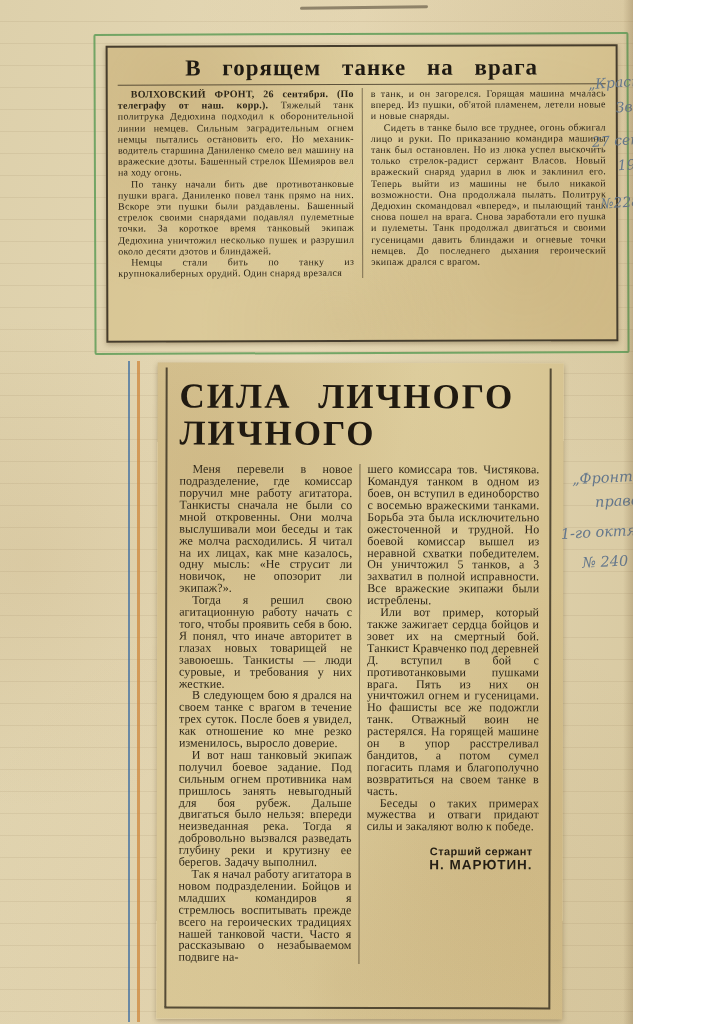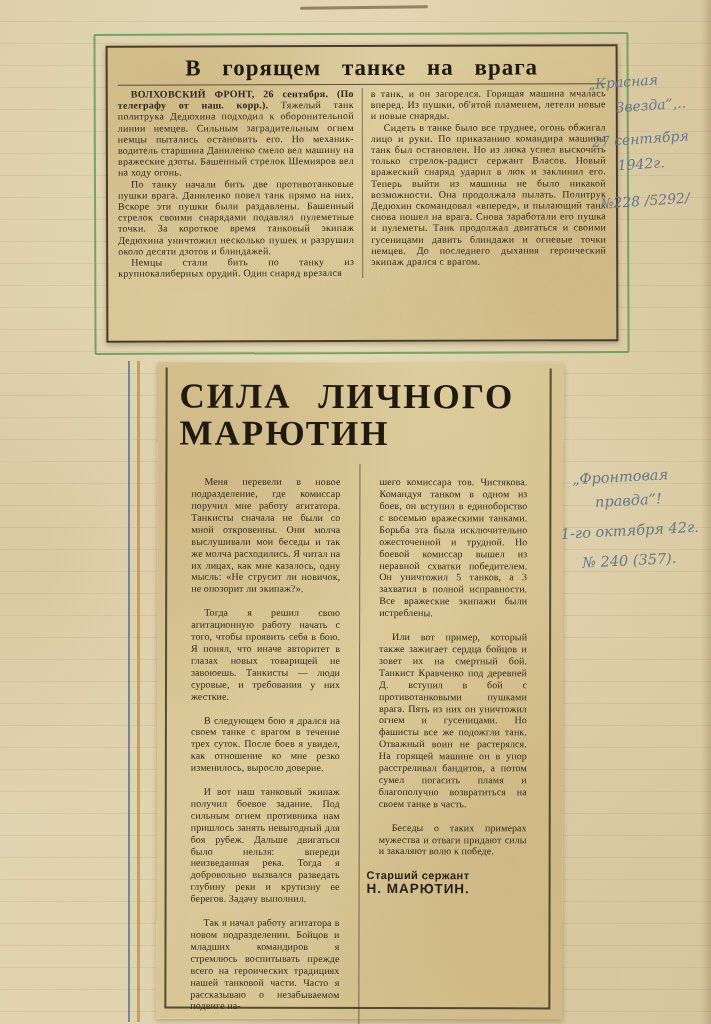--- a/index.html
+++ b/index.html
@@ -1,17 +1,17 @@
 <!DOCTYPE html>
 <html><head>
 <meta charset="utf-8">
 <style>
   html,body{margin:0;padding:0;}
   .page{
-    position:relative;width:711px;height:1024px;overflow:hidden;
+    position:relative;width:633px;height:1024px;overflow:hidden;
     font-family:"Liberation Serif",serif;
     background:
       repeating-linear-gradient(to bottom, transparent 0 21px, rgba(125,100,65,.10) 21px 22px),
       radial-gradient(circle at 90% 8%, rgba(170,130,70,.10), transparent 35%),
       radial-gradient(circle at 5% 55%, rgba(160,120,60,.10), transparent 30%),
       radial-gradient(circle at 55% 97%, rgba(160,120,60,.12), transparent 40%),
       linear-gradient(100deg,#ddd0ab,#e6d9b6 45%,#d7c8a0);
   }
   .page::after{ 
     content:"";position:absolute;top:0;right:0;width:10px;height:100%;
@@ -47,26 +47,26 @@
     font-size:10px;line-height:11.2px;letter-spacing:.25px;}
   .clip1 p.cont{text-indent:0;}
   .lead{font-weight:bold;}
   
   .clip2{left:157px;top:363px;width:406px;height:656px;transform:rotate(.12deg);}
   .clip2 .inner{position:absolute;left:8px;top:5px;right:12px;bottom:10px;
     border-left:2px solid rgba(40,33,22,.75);border-right:2px solid rgba(40,33,22,.75);
     border-bottom:2px solid rgba(40,33,22,.75);padding:4px 10px 8px 12px;box-sizing:border-box;}
   .clip2 .headline{margin:6px 0 12px;text-align:left;font-weight:bold;
     font-size:35px;line-height:1.06;letter-spacing:2px;word-spacing:16px;color:#201a11;}
-  .clip2 p{margin:12px;text-align:justify;text-indent:13px;
-    font-size:10px;line-height:11.9px;letter-spacing:.1px;}
+  .clip2 p{margin:0;text-align:justify;text-indent:13px;
+    font-size:12px;line-height:11.9px;letter-spacing:.1px;}
   .clip2 p.cont{text-indent:0;}
   .clip2 .col.left{padding-right:7px;}
   .clip2 .col.right{padding-left:7px;border-left:1px solid rgba(50,40,25,.6);}
-  .sig{margin-top:4px;text-align:left;padding-right:6px;
+  .sig{margin-top:12px;text-align:right;padding-right:6px;
     font-family:"Liberation Sans",sans-serif;font-weight:bold;color:#241e14;}
   .sig .rank{font-size:11px;letter-spacing:.4px;}
   .sig .name{font-size:13.5px;letter-spacing:1px;}
   
   .stripe{position:absolute;top:361px;height:661px;}
   .stripe.blue{left:128px;width:2px;background:rgba(55,105,160,.7);}
   .stripe.orange{left:137px;width:3px;background:rgba(205,135,60,.75);}
   
   .hand{position:absolute;font-family:"DejaVu Serif",serif;font-style:italic;
     color:#64778c;}
@@ -117,21 +117,21 @@
     <div class="l5">№228 /5292/</div>
   </div>
 
   <div class="stripe blue"></div>
   <div class="stripe orange"></div>
 
   <div class="clip clip2">
     <div class="inner">
       <div class="headline">
         <div>СИЛА ЛИЧНОГО</div>
-        <div>МАРЮТИН</div>
+        <div>ЛИЧНОГО</div>
       </div>
       <div class="cols">
         <div class="col left">
           <p>Меня перевели в новое подразделение, где комиссар поручил мне работу агитатора. Танкисты сначала не были со мной откровенны. Они молча выслушивали мои беседы и так же молча расходились. Я читал на их лицах, как мне казалось, одну мысль: «Не струсит ли новичок, не опозорит ли экипаж?».</p>
           <p>Тогда я решил свою агитационную работу начать с того, чтобы проявить себя в бою. Я понял, что иначе авторитет в глазах новых товарищей не завоюешь. Танкисты — люди суровые, и требования у них жесткие.</p>
           <p>В следующем бою я дрался на своем танке с врагом в течение трех суток. После боев я увидел, как отношение ко мне резко изменилось, выросло доверие.</p>
           <p>И вот наш танковый экипаж получил боевое задание. Под сильным огнем противника нам пришлось занять невыгодный для боя рубеж. Дальше двигаться было нельзя: впереди неизведанная река. Тогда я добровольно вызвался разведать глубину реки и крутизну ее берегов. Задачу выполнил.</p>
           <p>Так я начал работу агитатора в новом подразделении. Бойцов и младших командиров я стремлюсь воспитывать прежде всего на героических традициях нашей танковой части. Часто я рассказываю о незабываемом подвиге на-</p>
         </div>
         <div class="col right">

